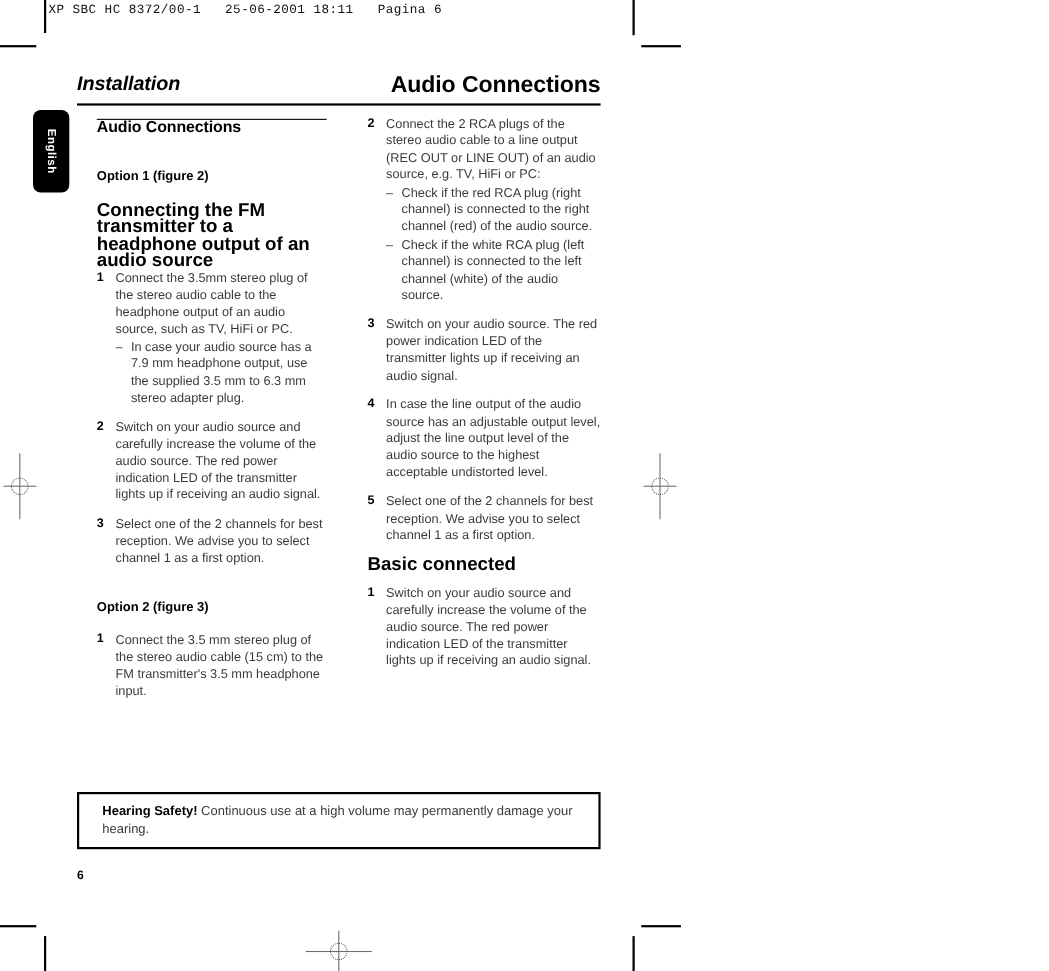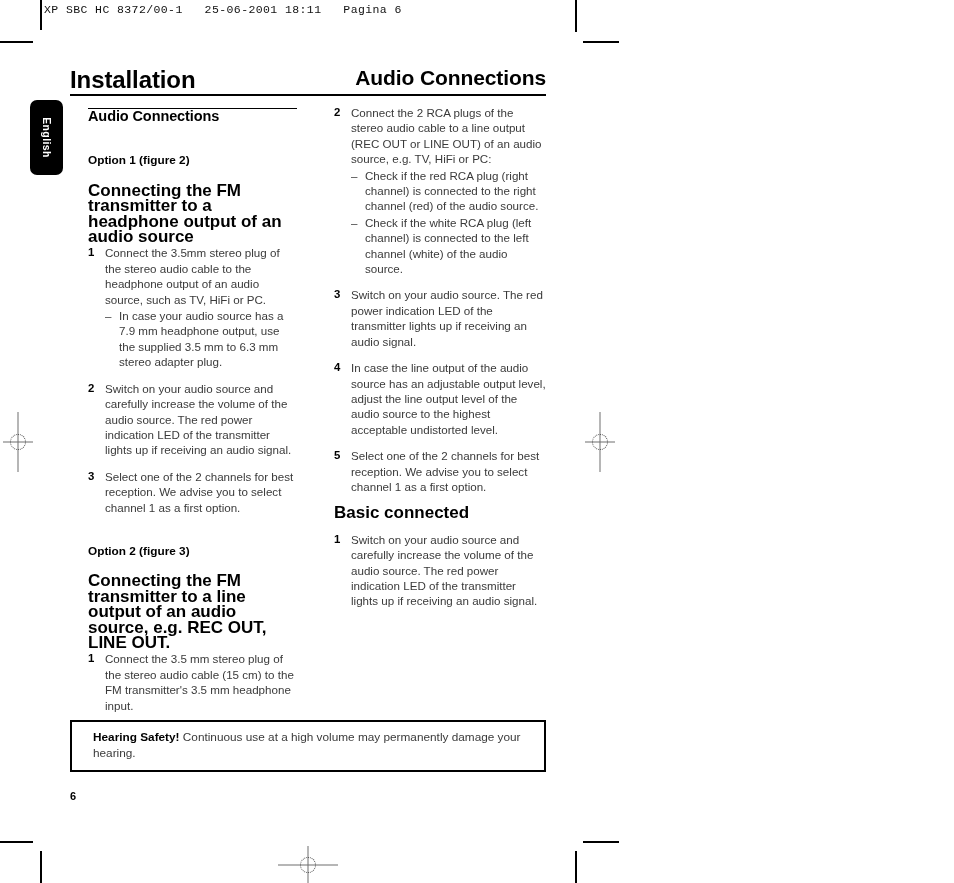--- a/index.html
+++ b/index.html
@@ -21,21 +21,21 @@
   .reg .h{position:absolute;top:50%;left:0;height:1px;width:100%;background:#6e6e6e;transform:translateY(-0.5px);}
   .reg .c{position:absolute;left:50%;top:50%;width:16px;height:16px;border:1px dotted #4a4a4a;border-radius:50%;transform:translate(-50%,-50%);box-sizing:border-box;}
 
   
   .slug{
     position:absolute;left:44px;top:3px;
     font-family:"Liberation Mono","DejaVu Sans Mono",monospace;
     font-size:11.5px;letter-spacing:0.4px;color:#111;white-space:pre;
   }
   .slug-rule{position:absolute;left:40px;top:0px;width:1px;height:30px;background:#000;}
-  .title-left{position:absolute;left:70px;top:66px;font-size:24px;font-weight:bold;letter-spacing:-0.1px;}
+  .title-left{position:absolute;left:70px;top:66px;font-size:18px;font-weight:bold;letter-spacing:-0.1px;font-style:italic;}
   .title-right{position:absolute;left:546px;top:66px;font-size:21px;font-weight:bold;letter-spacing:-0.1px;transform:translateX(-100%);white-space:nowrap;}
   .rule-main{position:absolute;left:70px;top:94px;width:476px;height:2px;background:#000;}
 
   
   .lang-tab{
     position:absolute;left:30px;top:100px;width:33px;height:75px;
     background:#000;border-radius:7px;
   }
   .lang-tab span{
     display:block;color:#fff;font-size:10.5px;font-weight:bold;
@@ -150,21 +150,20 @@
     </div>
 
     <div class="step">
       <span class="num">3</span>
       <p>Select one of the 2 channels for best reception. We advise you to select channel 1 as a first option.</p>
     </div>
 
     <div class="subhead">Option 2 (figure 3)</div>
 
     <div style="height:14px;"></div>
-    <div class="blockhead">Connecting the FM transmitter to a line output of an audio source, e.g. REC OUT, LINE OUT.</div>
 
     <div class="step tight">
       <span class="num">1</span>
       <p>Connect the 3.5 mm stereo plug of the stereo audio cable (15 cm) to the FM transmitter's 3.5 mm headphone input.</p>
     </div>
   </div>
 
   <div class="col col-right">
 
     <div class="step tight">

